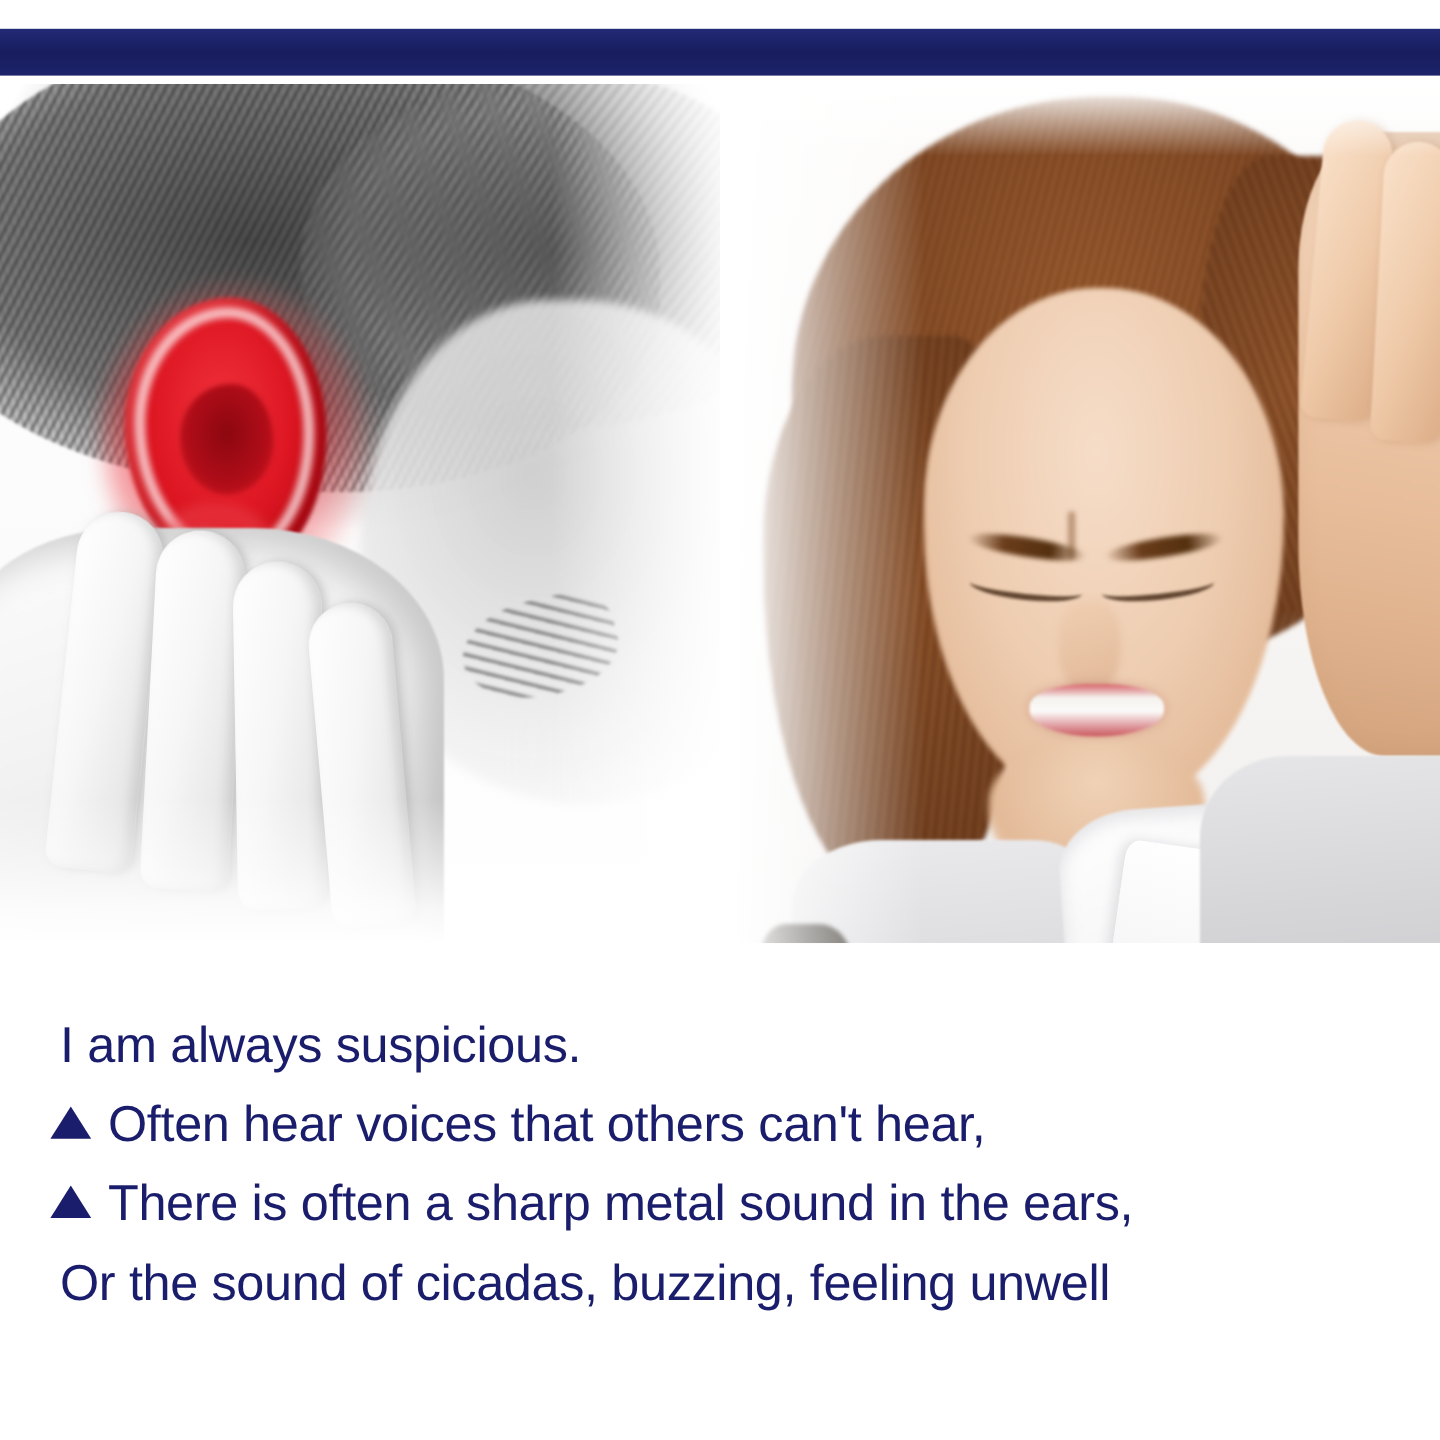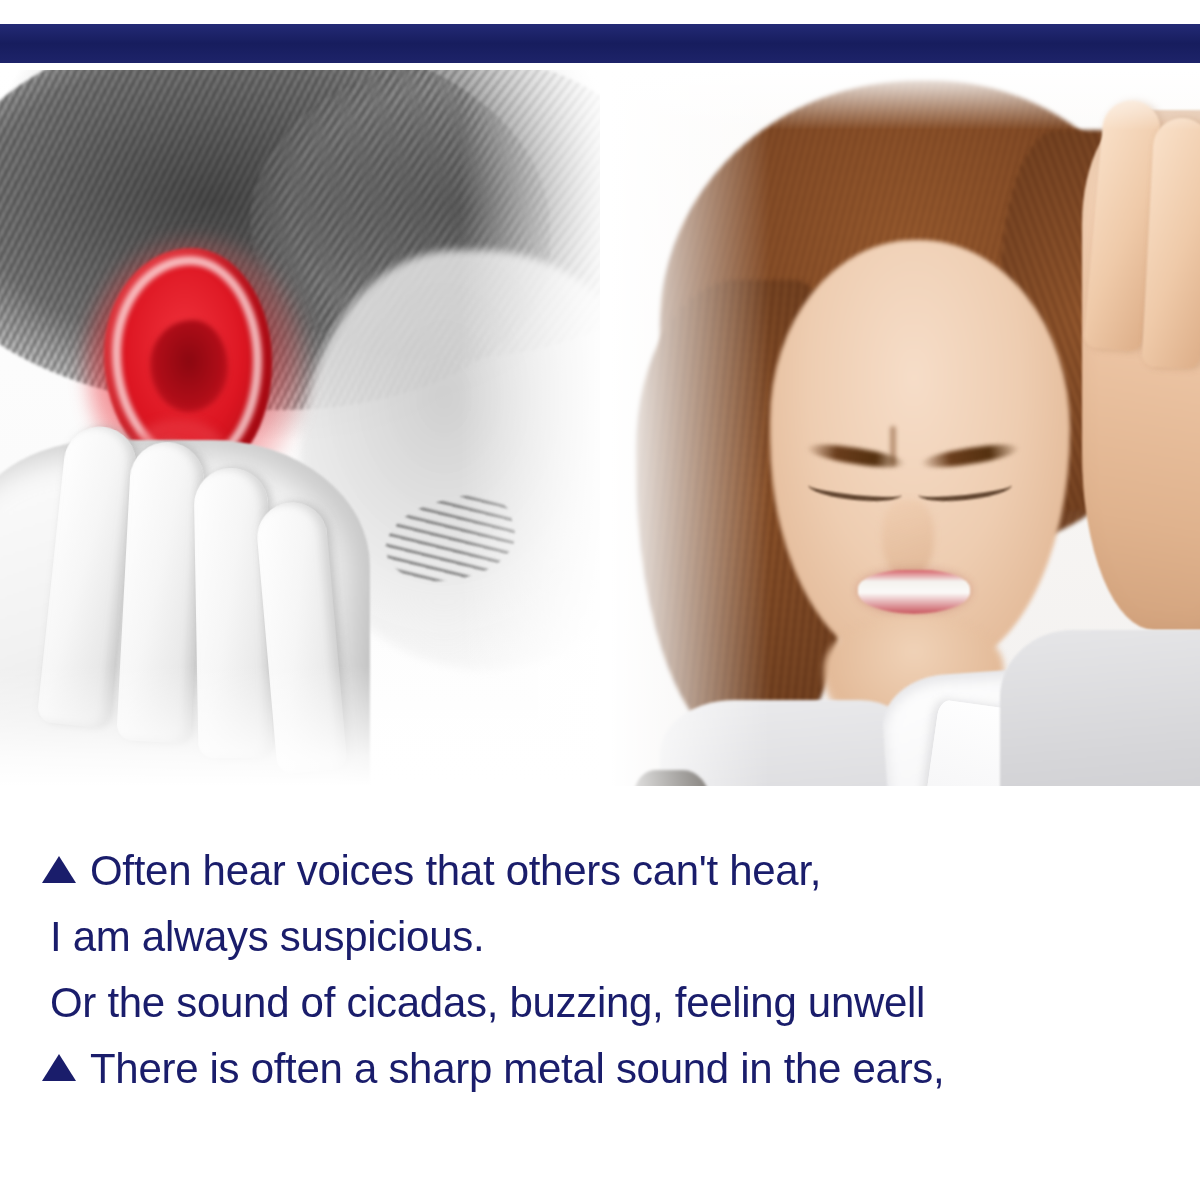--- a/index.html
+++ b/index.html
@@ -433,33 +433,33 @@
       <div class="w-sweater"></div>
       <div class="w-dark-bit"></div>
       <div class="woman-fade-left"></div>
       <div class="woman-fade-top"></div>
     </div>
 
   </div>
 
   <div class="text-block">
 
+    <div class="line cont">
+      <span>I am always suspicious.</span>
+    </div>
+
     <div class="line">
       <span class="bullet"></span>
       <span>Often hear voices that others can't hear,</span>
     </div>
 
-    <div class="line cont">
-      <span>I am always suspicious.</span>
-    </div>
-
-    <div class="line cont">
-      <span>Or the sound of cicadas, buzzing, feeling unwell</span>
-    </div>
-
     <div class="line">
       <span class="bullet"></span>
       <span>There is often a sharp metal sound in the ears,</span>
     </div>
 
+    <div class="line cont">
+      <span>Or the sound of cicadas, buzzing, feeling unwell</span>
+    </div>
+
   </div>
 
 </div>
 
 </body></html>

